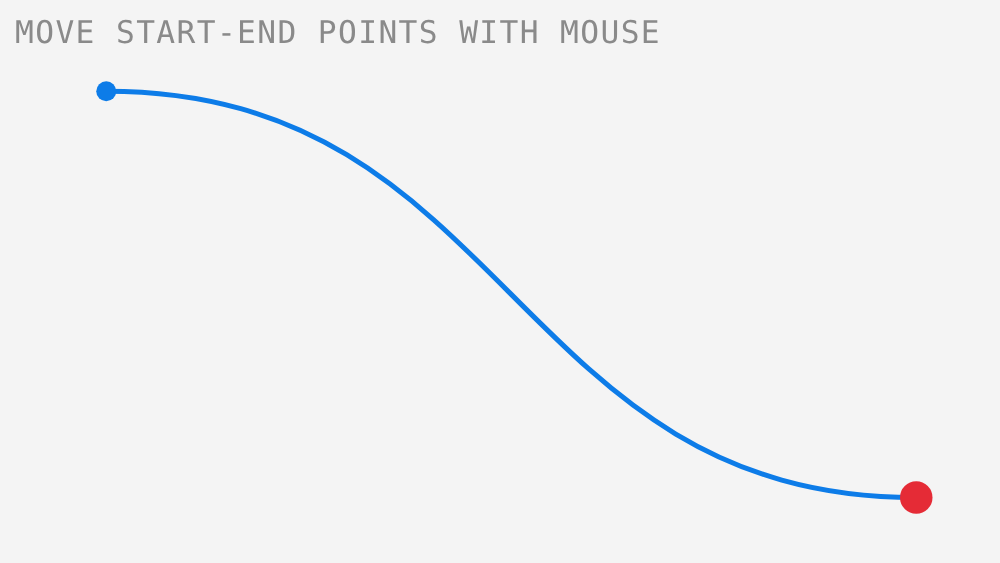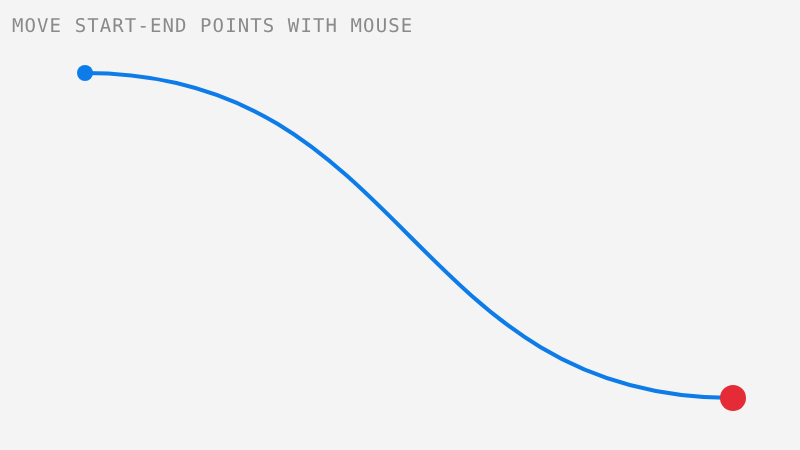--- a/index.html
+++ b/index.html
@@ -23,21 +23,21 @@
     width: 100%;
     height: 100%;
   }
 
   #title {
     position: absolute;
     left: 12px;
     top: 14px;
     margin: 0;
     font-family: "DejaVu Sans Mono", "Liberation Mono", monospace;
-    font-size: 19px;
+    font-size: 25px;
     line-height: 24px;
     font-weight: 400;
     letter-spacing: 1.1px;
     white-space: nowrap;
     text-transform: uppercase;
     -webkit-font-smoothing: none;
     font-smooth: never;
     text-rendering: geometricPrecision;
     user-select: none;
     pointer-events: none;

